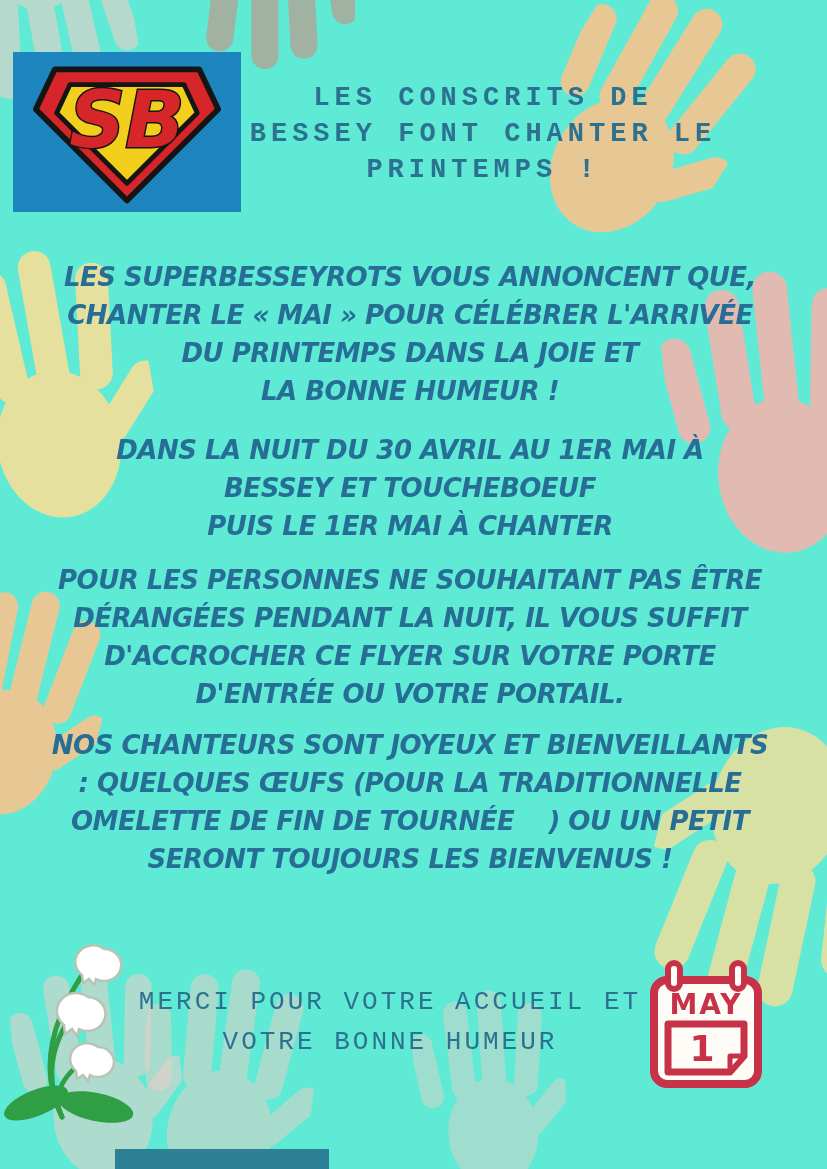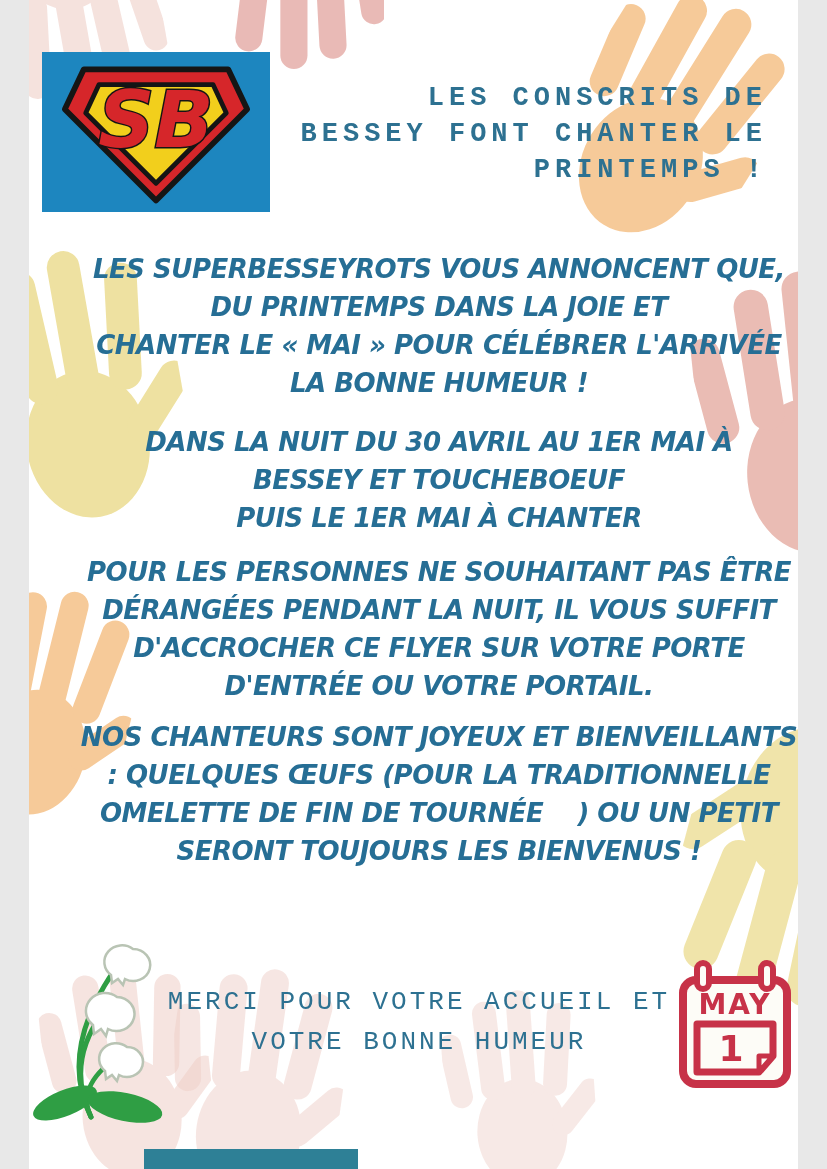--- a/index.html
+++ b/index.html
@@ -1,18 +1,18 @@
 <!DOCTYPE html>
 <html><head>
 <meta charset="utf-8">
 <style>
   html,body{margin:0;padding:0;background:#e8e8e8;}
   .page{
-    position:relative;width:769px;height:1169px;margin:0 auto;
-    background:#ffffff;overflow:hidden;
+    position:relative;width:827px;height:1169px;margin:0 auto;
+    background:#5eead4;overflow:hidden;
     font-family:"DejaVu Sans",sans-serif;
   }
   
   .decor{position:absolute;inset:0;z-index:0;}
   .hand{position:absolute;display:block;}
   
   .logo-box{
     position:absolute;left:13px;top:52px;width:228px;height:160px;
     background:#1d86bf;z-index:2;display:flex;align-items:center;justify-content:center;
   }
@@ -21,30 +21,30 @@
     font-family:"DejaVu Sans",sans-serif;font-weight:bold;font-style:italic;
     paint-order:stroke fill;
   }
   
   .title{
     position:absolute;left:228px;top:80px;width:510px;z-index:2;
     text-align:center;color:#2d7191;
     font-family:"Liberation Mono","DejaVu Sans Mono",monospace;
     font-weight:bold;font-size:27px;line-height:36px;letter-spacing:5px;
   }
-  .title .line{white-space:nowrap;text-align:right;}
+  .title .line{white-space:nowrap;}
   
   .body-text{
     position:absolute;left:8px;top:246px;width:804px;z-index:2;
     text-align:center;color:#266e95;
     font-weight:bold;font-style:italic;
     font-size:26px;line-height:38px;letter-spacing:-0.5px;
   }
   .body-text .line{white-space:pre;}
-  .para{margin:4px;text-align:center;}
+  .para{margin:12px;text-align:center;}
   .para.p2{margin-top:21px;}
   .para.p3{margin-top:16px;}
   .para.p4{margin-top:13px;}
   
   .thanks{
     position:absolute;left:110px;top:982px;width:560px;z-index:2;
     text-align:center;color:#2d7191;
     font-family:"Liberation Mono","DejaVu Sans Mono",monospace;
     font-weight:normal;font-size:26px;line-height:40px;letter-spacing:3px;
   }
@@ -120,22 +120,22 @@
 
   <div class="title">
     <div class="line">LES CONSCRITS DE</div>
     <div class="line">BESSEY FONT CHANTER LE</div>
     <div class="line">PRINTEMPS !</div>
   </div>
 
   <div class="body-text">
     <div class="para p1">
       <div class="line">LES SUPERBESSEYROTS VOUS ANNONCENT QUE,</div>
+      <div class="line">CHANTER LE « MAI » POUR CÉLÉBRER L'ARRIVÉE</div>
       <div class="line">DU PRINTEMPS DANS LA JOIE ET</div>
-      <div class="line">CHANTER LE « MAI » POUR CÉLÉBRER L'ARRIVÉE</div>
       <div class="line">LA BONNE HUMEUR !</div>
     </div>
     <div class="para p2">
       <div class="line">DANS LA NUIT DU 30 AVRIL AU 1ER MAI À</div>
       <div class="line">BESSEY ET TOUCHEBOEUF</div>
       <div class="line">PUIS LE 1ER MAI À CHANTER</div>
     </div>
     <div class="para p3">
       <div class="line">POUR LES PERSONNES NE SOUHAITANT PAS ÊTRE</div>
       <div class="line">DÉRANGÉES PENDANT LA NUIT, IL VOUS SUFFIT</div>

